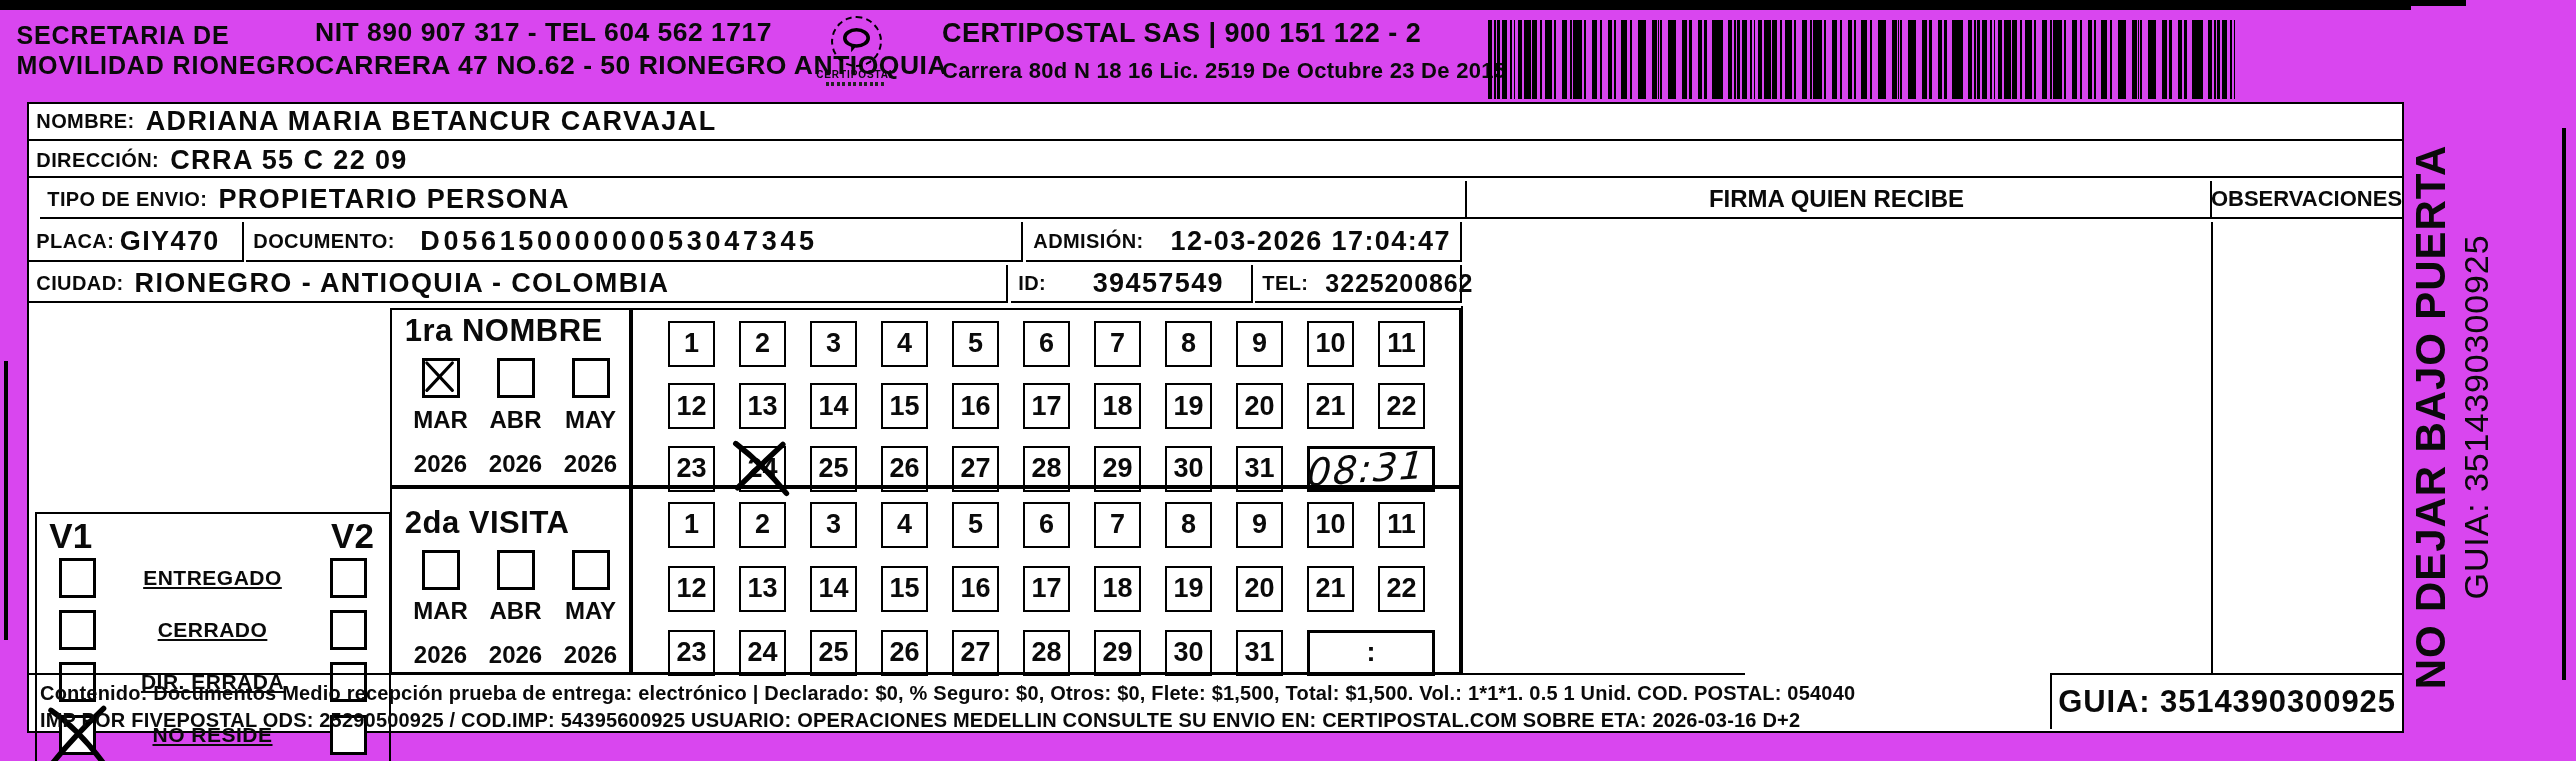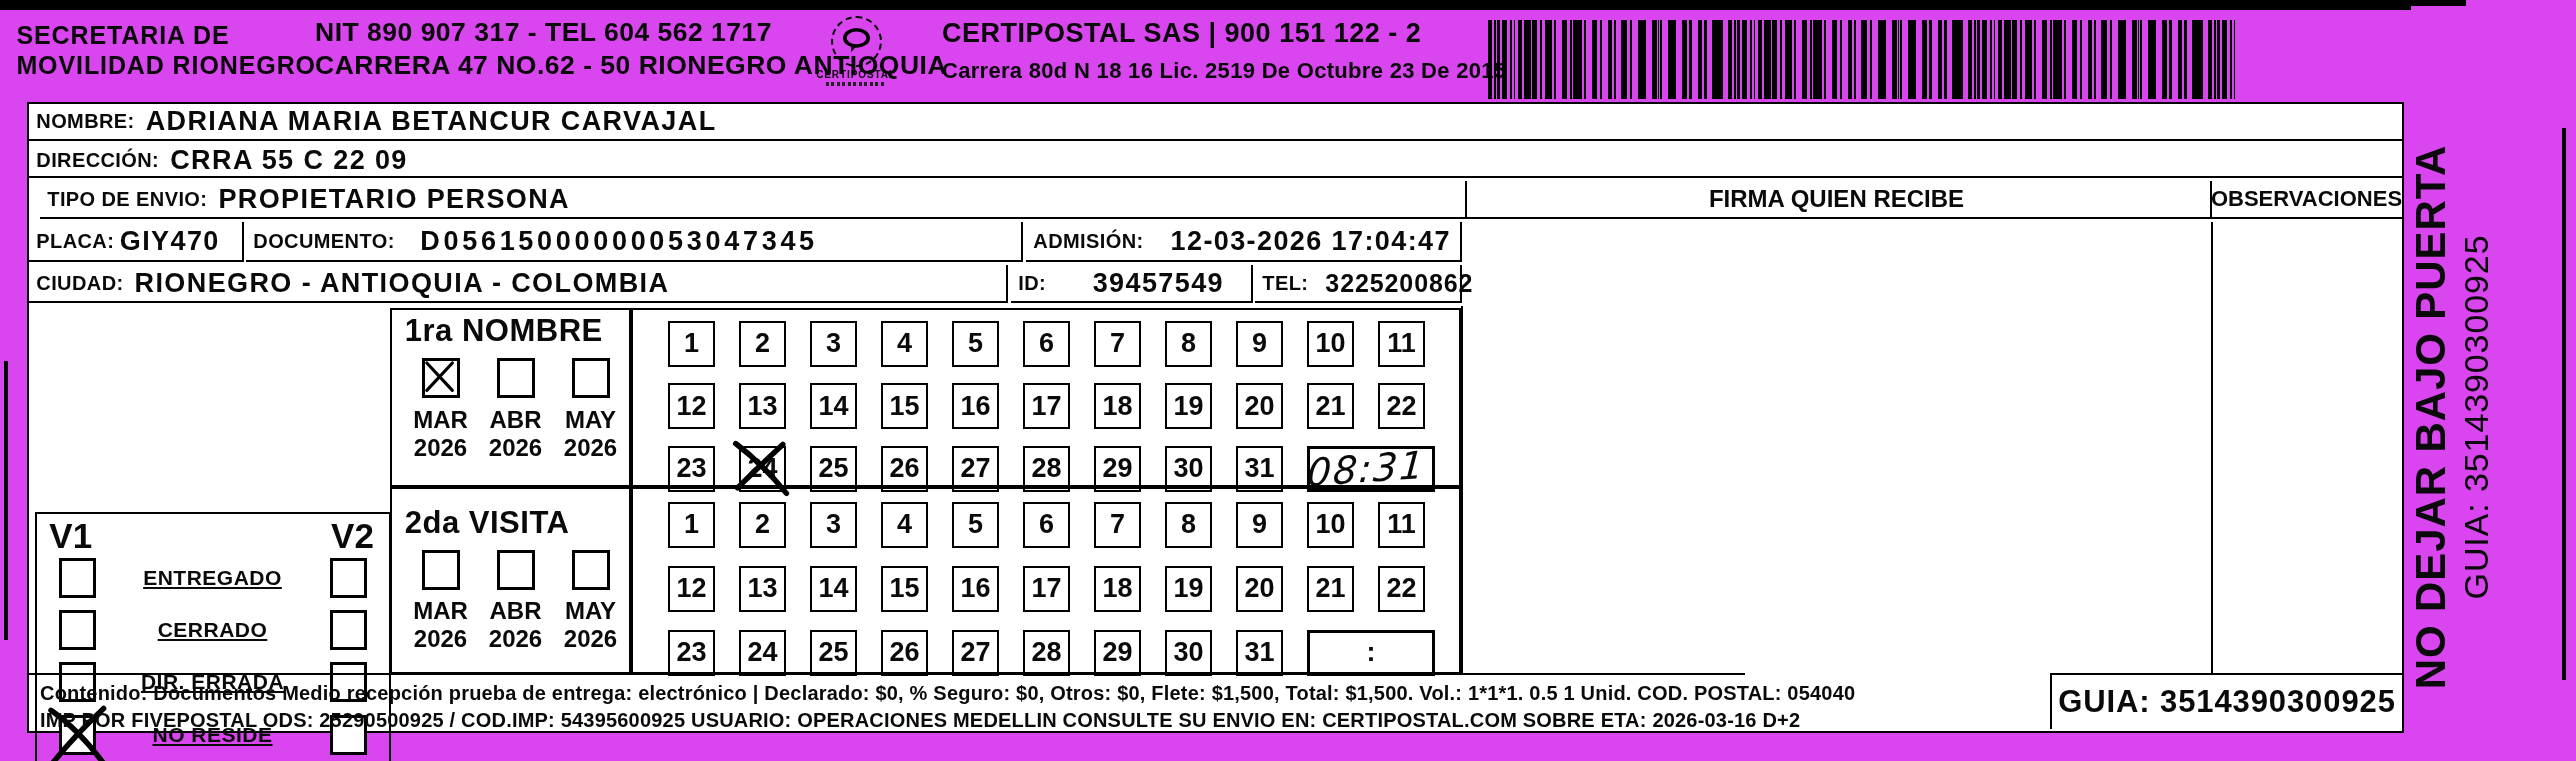--- a/index.html
+++ b/index.html
@@ -44,21 +44,21 @@
   .st-row{display:flex;align-items:center;justify-content:space-between;padding:0 22px;height:44px;}
   .st-label{flex:1;text-align:center;font-size:21px;font-weight:700;letter-spacing:0.5px;text-decoration:underline;}
   .checkbox{position:relative;width:37px;height:40px;border:3.7px solid #000;box-sizing:border-box;background:#fff;}
   .checkbox svg{position:absolute;overflow:visible;}
   
   .months-box{border:2.7px solid #000;}
   .v-title{font-size:31px;font-weight:700;padding:3.7px 0 0 12.8px;letter-spacing:0.5px;}
   .month-cols{display:flex;padding-left:11px;margin-top:9px;}
   .month-col{width:75px;display:flex;flex-direction:column;align-items:center;text-align:center;}
   .month-col .checkbox{width:38px;height:40px;}
-  .m-label,.m-year{font-size:24px;font-weight:700;}
+  .m-label,.m-year{font-size:24px;font-weight:700;margin-top:16px;}
   .m-label{margin-top:7.3px;}
   
   .days-box{border:2.7px solid #000;}
   .day-row{display:flex;gap:24px;padding-left:37px;}
   .day-cell{position:relative;width:47px;height:46px;border:2.7px solid #000;box-sizing:border-box;
     display:flex;align-items:center;justify-content:center;font-size:27px;font-weight:700;}
   .time-box{width:128px;height:46px;border:3.7px solid #000;box-sizing:border-box;margin-left:0;
     display:flex;align-items:center;justify-content:center;}
   .handwrite{font-family:"DejaVu Sans",sans-serif;font-size:38px;font-weight:500;font-style:italic;
     transform:rotate(-4deg) skewX(-8deg);letter-spacing:1.8px;margin-left:-9px;}

